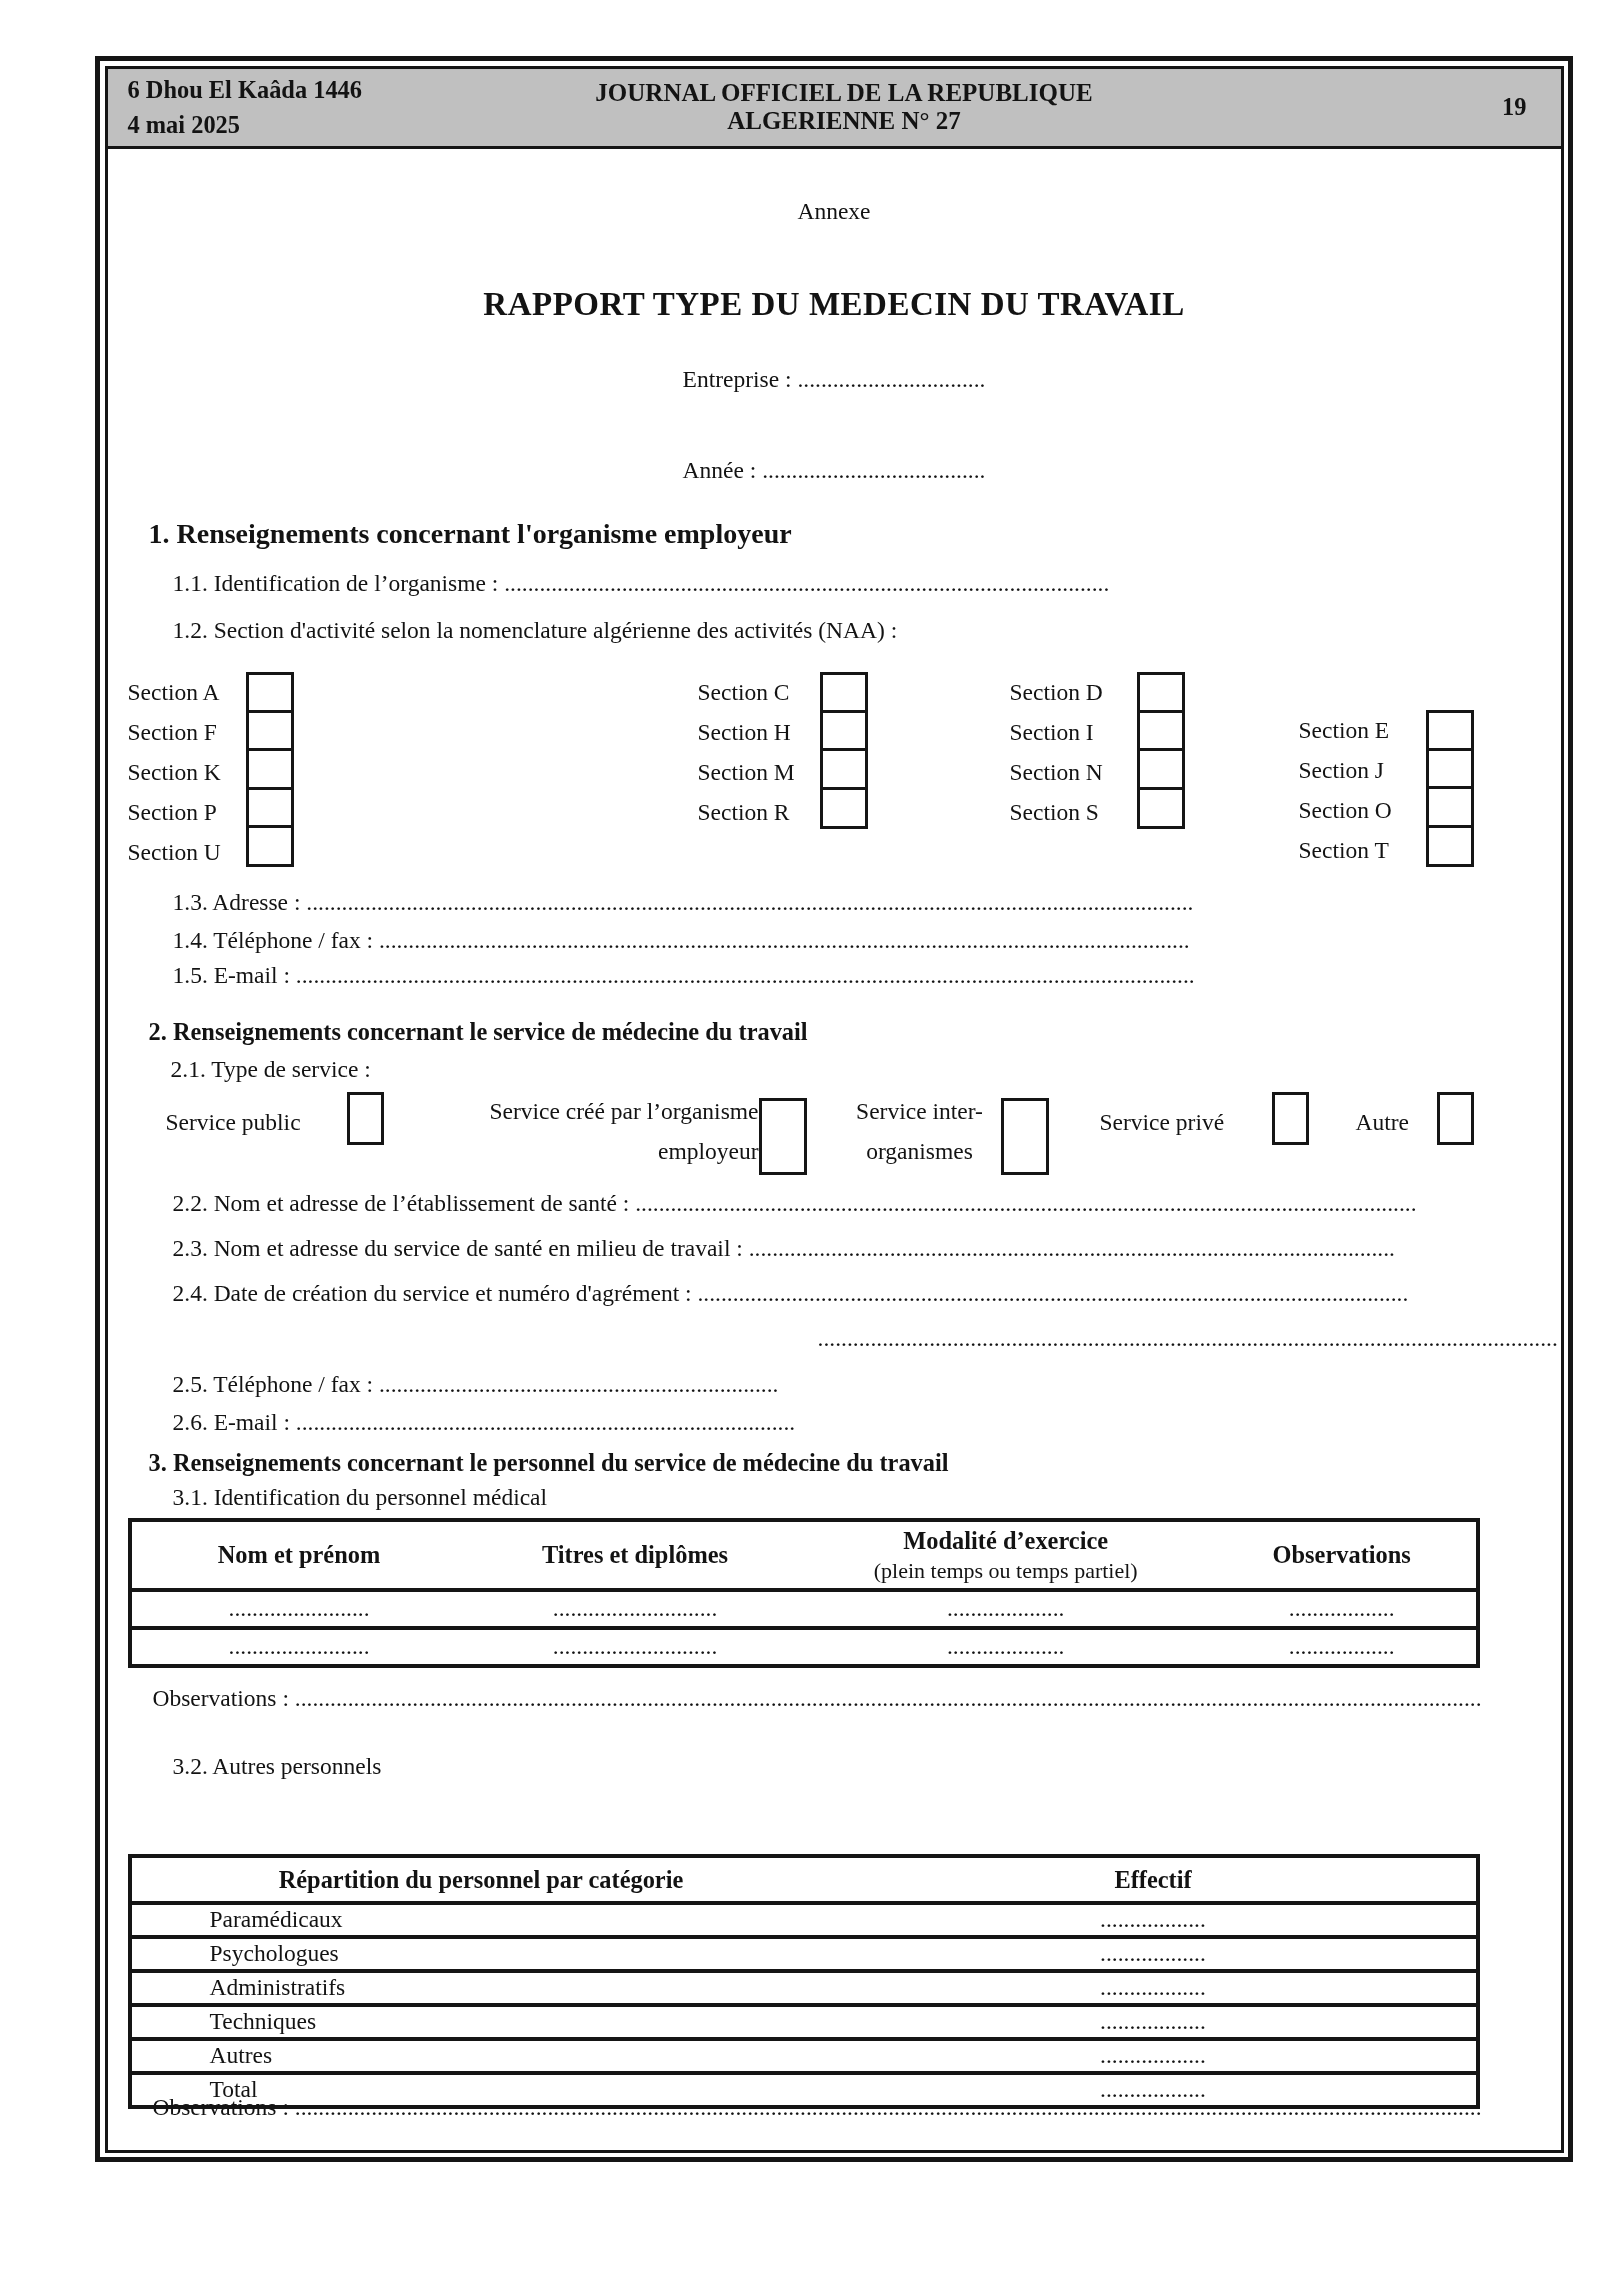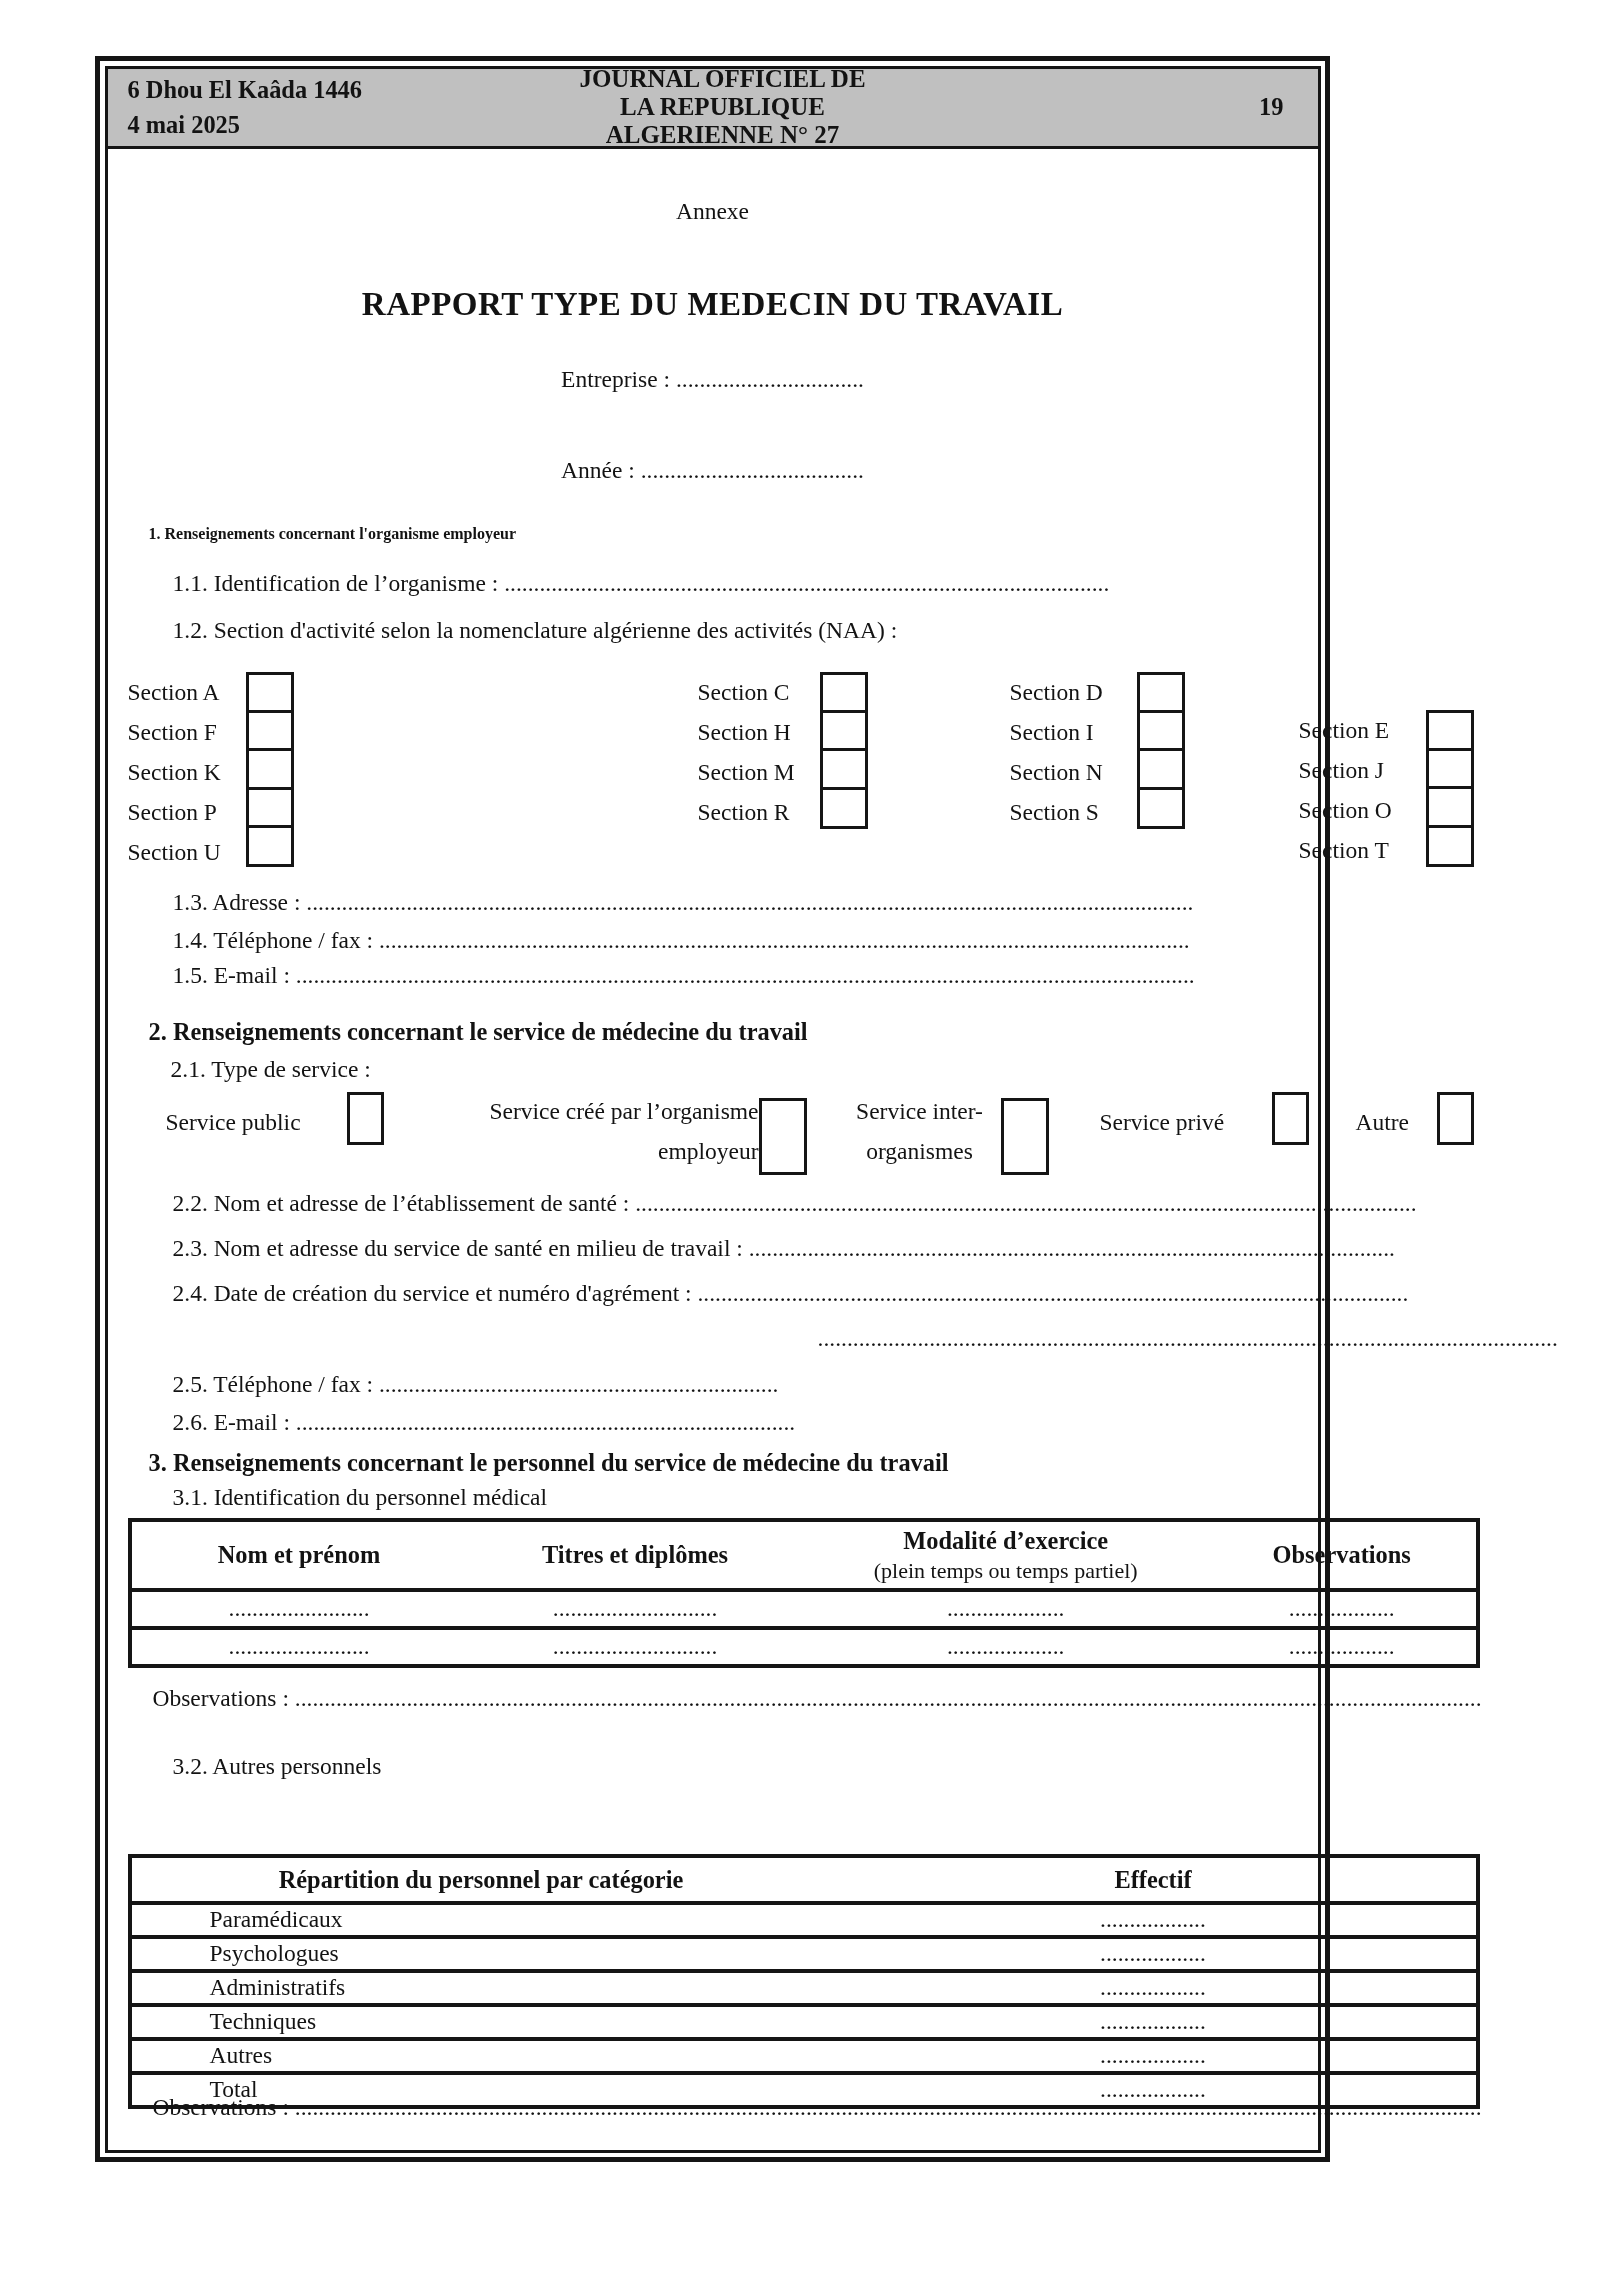--- a/index.html
+++ b/index.html
@@ -1,18 +1,18 @@
 <!DOCTYPE html>
 <html style="font-size:14.5px"><head>
 <meta charset="utf-8">
 <style>
   html,body{margin:0;padding:0;background:#ffffff;}
   .page{position:relative;width:1616px;height:2285px;background:#ffffff;
         font-family:"Liberation Serif",serif;color:#131313;overflow:hidden;}
-  .frame{position:absolute;left:95px;top:56px;width:1235px;height:2106px;
+  .frame{position:absolute;left:95px;top:56px;width:1478px;height:2106px;
          border:5.4px solid #151515;box-sizing:border-box;padding:4.5px;}
   .frame-inner{position:relative;border:3.6px solid #151515;box-sizing:border-box;
                width:100%;height:100%;}
   
   .masthead{position:absolute;left:0;top:0;right:0;height:80px;background:#c0c0c0;
             border-bottom:3.6px solid #151515;display:flex;align-items:center;box-sizing:border-box;}
   .mh-left{width:434px;padding-left:20px;font-weight:bold;font-size:24.4px;line-height:35px;}
   .mh-center{flex:1;text-align:center;font-weight:bold;font-size:25px;}
   .mh-right{width:434px;text-align:right;padding-right:34px;font-weight:bold;font-size:24.4px;box-sizing:border-box;}
   
@@ -68,21 +68,21 @@
         <div class="mh-right">19</div>
       </div>
 
       <div class="content">
 
         <div class="line center" style="top:46px;">Annexe</div>
         <div class="line center bold title" style="top:134px;">RAPPORT TYPE DU MEDECIN DU TRAVAIL</div>
         <div class="line center" style="top:214px;">Entreprise : ................................</div>
         <div class="line center" style="top:305px;">Année : ......................................</div>
 
-        <div class="line bold" style="left:41px;top:368px;font-size:16px;">1. Renseignements concernant l'organisme employeur</div>
+        <div class="line bold" style="left:41px;top:368px;font-size:28px;">1. Renseignements concernant l'organisme employeur</div>
         <div class="line" style="left:65px;top:418px;">1.1. Identification de l’organisme : .......................................................................................................</div>
         <div class="line" style="left:65px;top:465px;">1.2. Section d'activité selon la nomenclature algérienne des activités (NAA) :</div>
 
         <div class="naa-grid">
 
           <div class="naa-col" style="left:20px;">
             <div class="naa-row">Section A</div>
             <div class="naa-row">Section F</div>
             <div class="naa-row">Section K</div>
             <div class="naa-row">Section P</div>

